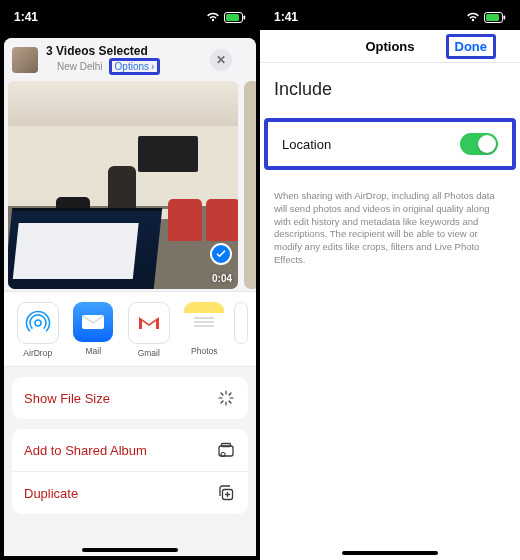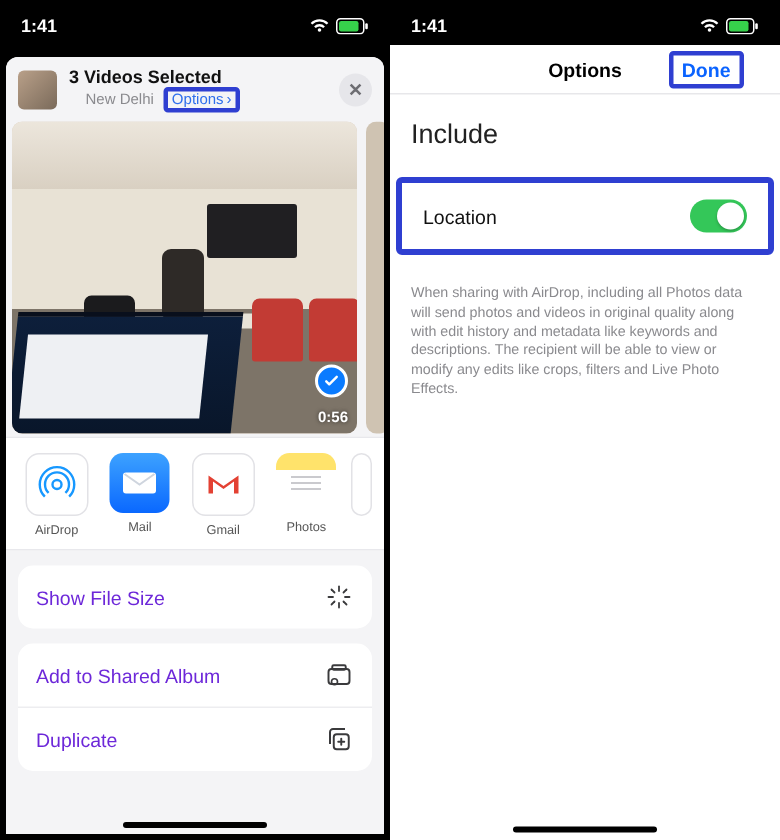--- a/index.html
+++ b/index.html
@@ -48,21 +48,21 @@
     left: 4px;
     right: 4px;
     bottom: 4px;
     background: #f4f4f6;
     border-radius: 8px 8px 0 0;
     overflow: hidden;
   }
   .share-header {
     display: flex;
     align-items: center;
-    padding: 6px 8px 6px 8px;
+    padding: 6px 24px 6px 8px;
     background: #f4f4f6;
   }
   .thumb {
     width: 26px;
     height: 26px;
     border-radius: 4px;
     background: linear-gradient(135deg,#b9a089,#7a6a5a);
     margin-right: 8px;
     flex-shrink:0;
   }
@@ -168,21 +168,21 @@
   .ic-notes{background:linear-gradient(#ffe36b 0 28%,#fff 28%);}
   .action-list{
     margin:10px 8px 0 8px;
     background:#fff;
     border-radius:10px;
     overflow:hidden;
   }
   .action-item{
     display:flex;align-items:center;justify-content:space-between;
     padding:11px 12px;
-    font-size:13px;color:#6d28d9;
+    font-size:13px;color:#b91c1c;
     border-bottom:1px solid #ededf0;
   }
   .action-item:last-child{border-bottom:none;}
   .action-icon{width:20px;height:20px;color:#3a3a3c;display:flex;align-items:center;justify-content:center;}
   .home-ind{
     position:absolute;bottom:4px;left:50%;transform:translateX(-50%);
     width:96px;height:4px;border-radius:3px;background:#000;
   }
   
   .opt-body{
@@ -290,21 +290,21 @@
             <div class="person"></div>
             <div class="laptop">
                 <div class="screen"></div>
               </div>
           </div>
           <div class="check-badge">
             <svg width="10" height="10" viewBox="0 0 10 10">
                 <path d="M1.5 5.2l2 2 5-5" stroke="#fff" stroke-width="1.6" fill="none" stroke-linecap="round" stroke-linejoin="round"></path>
               </svg>
           </div>
-          <div class="duration">0:56</div>
+          <div class="duration">0:04</div>
         </div>
         <div class="preview-card sliver"></div>
       </div>
 
       <div class="app-row">
         <div class="app">
           <div class="app-icon ic-airdrop">
             <svg width="26" height="26" viewBox="0 0 26 26">
                 <g fill="none" stroke="#1798ff" stroke-width="1.6">
                   <circle cx="13" cy="13" r="3"></circle>

